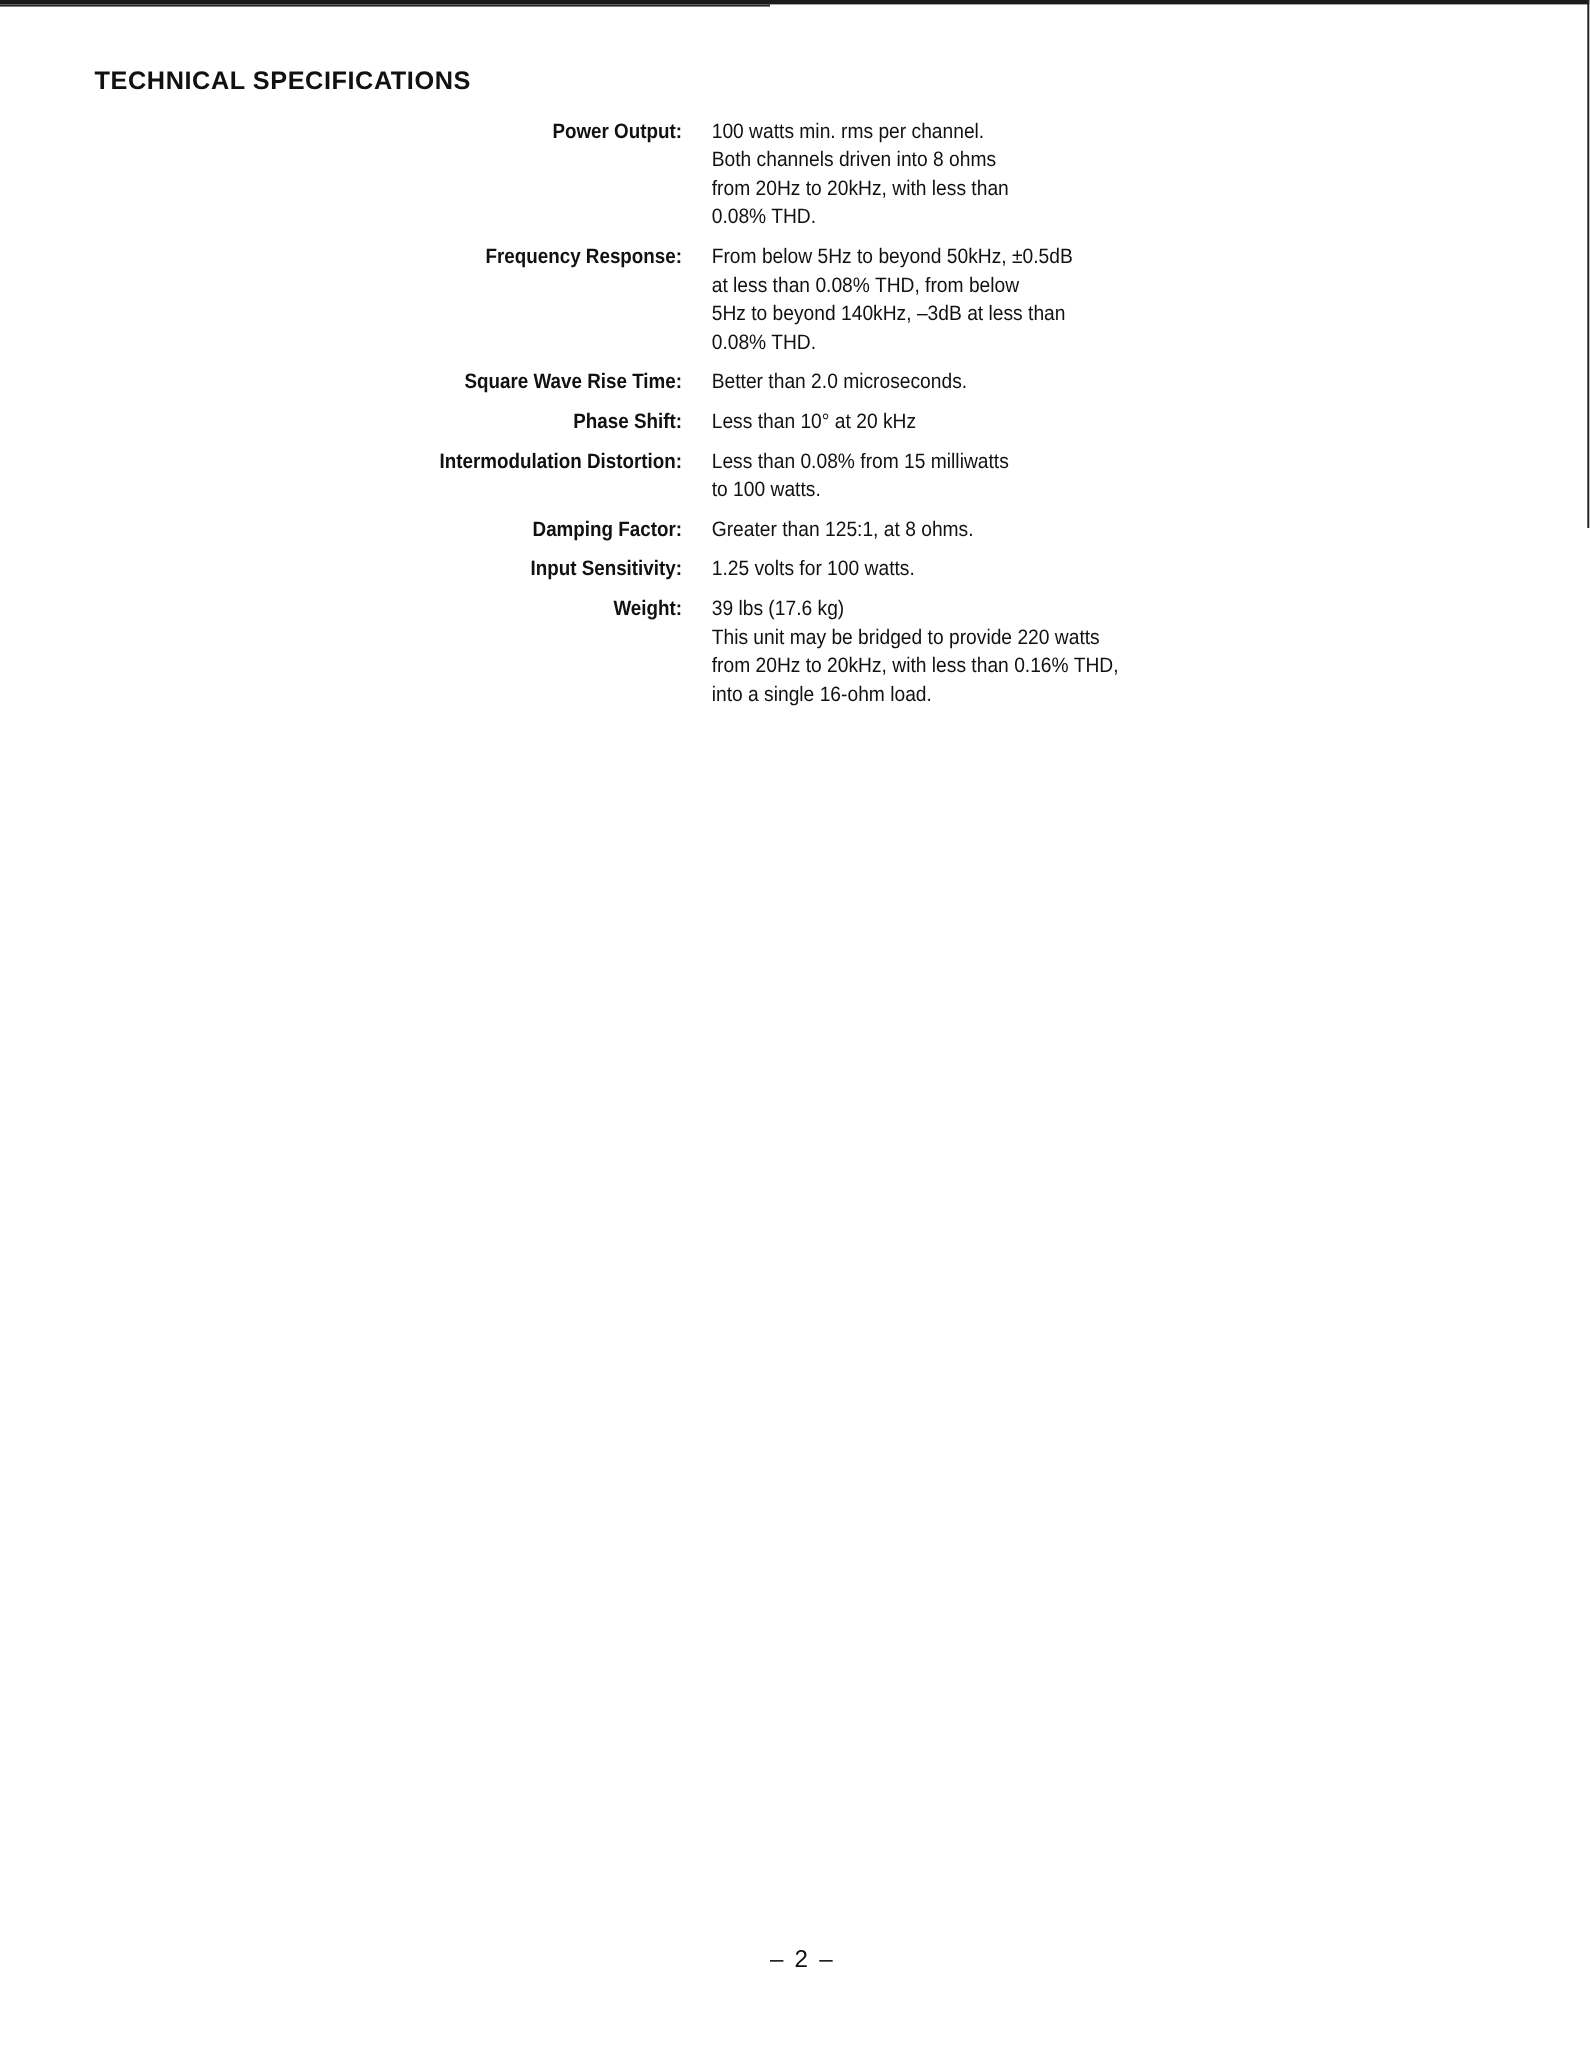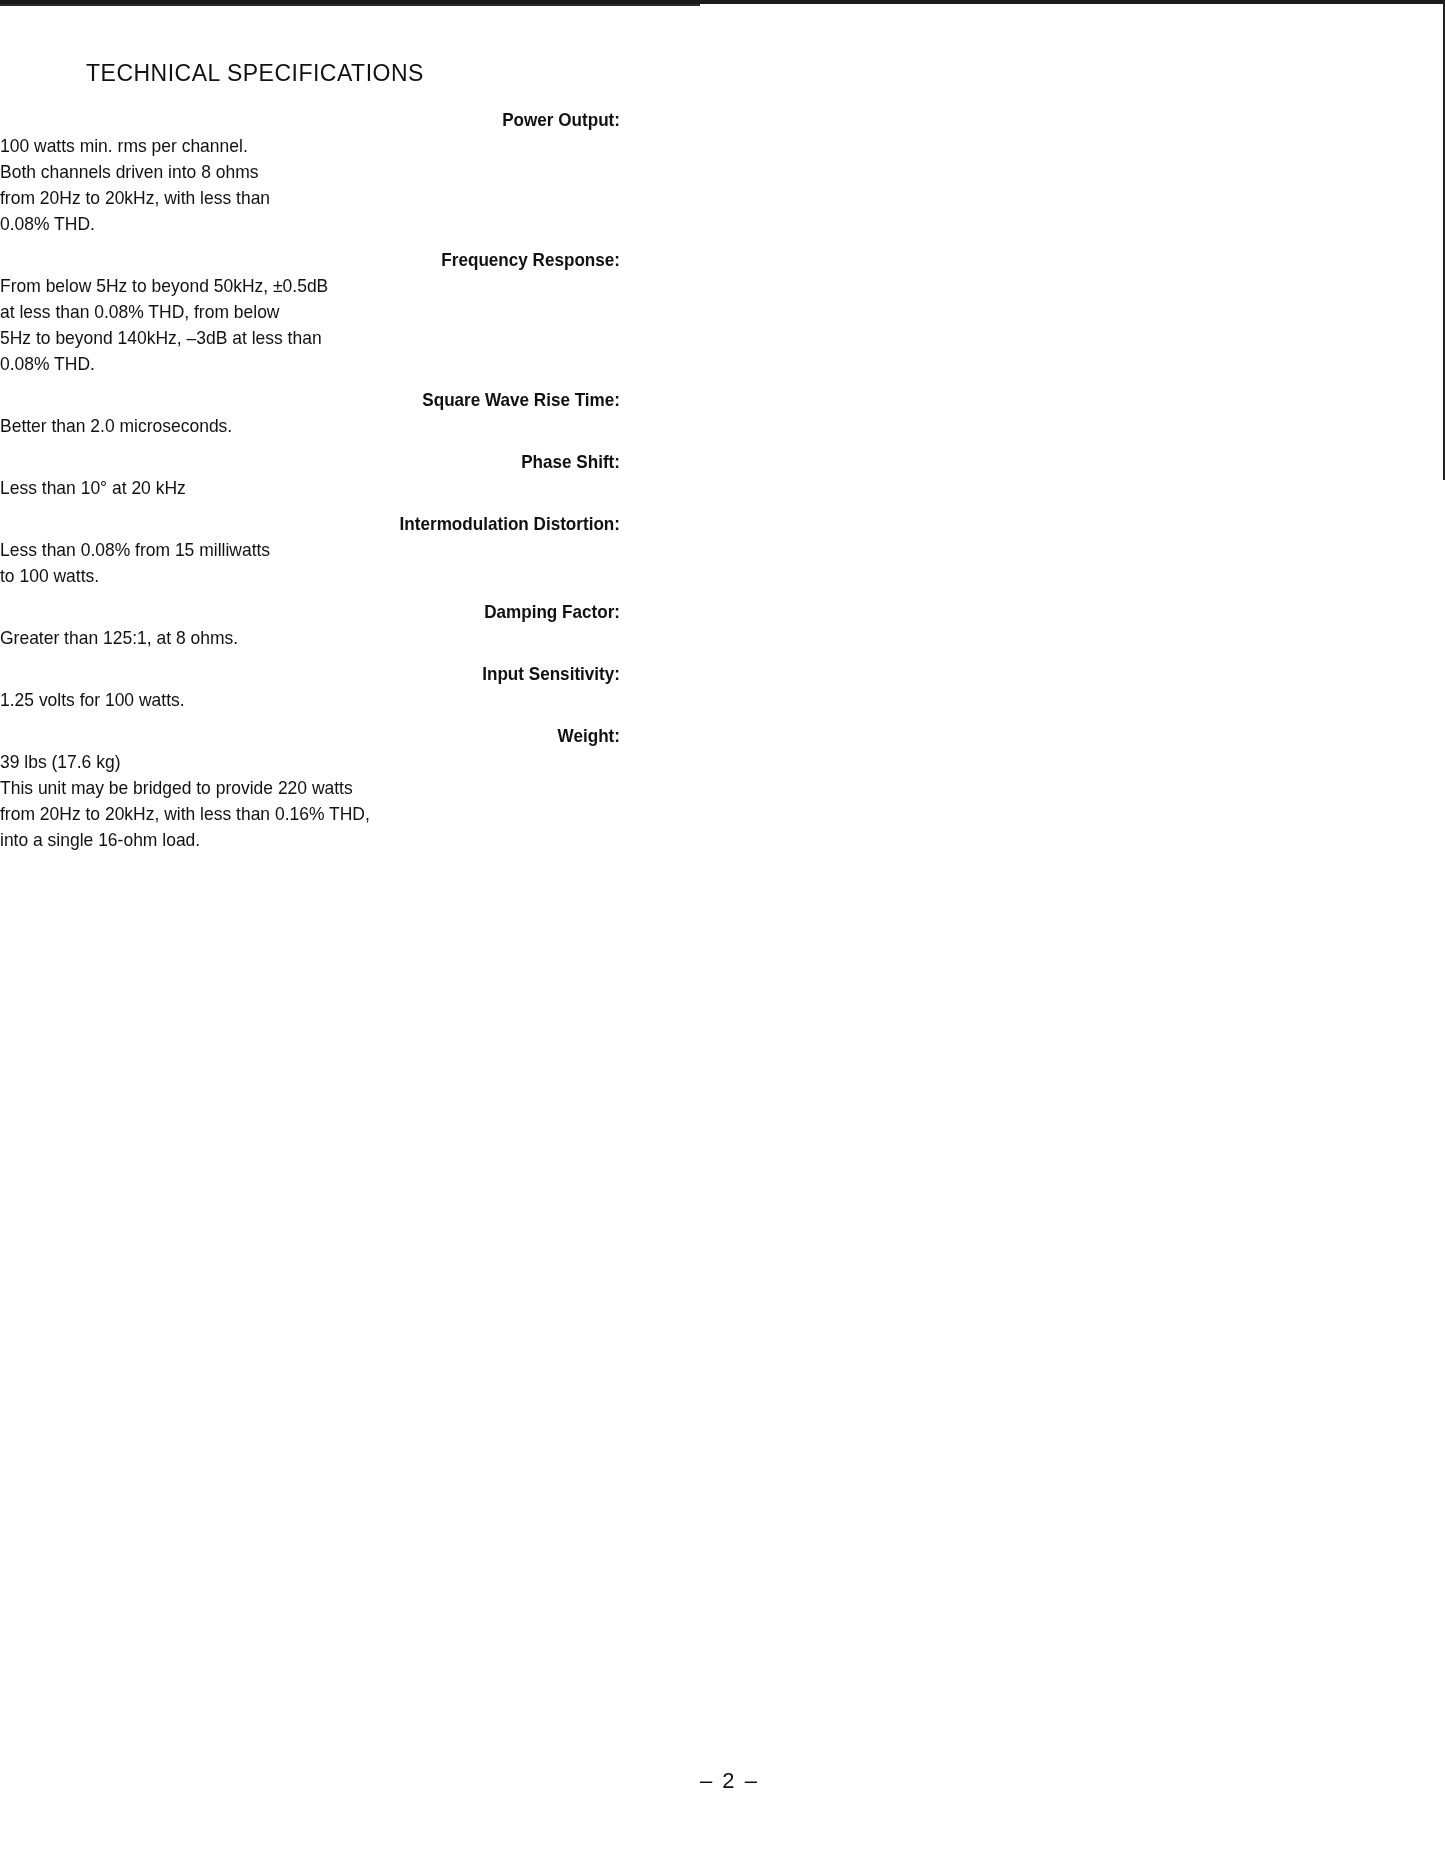--- a/index.html
+++ b/index.html
@@ -31,35 +31,34 @@
     position: absolute;
     right: 0; top: 0;
     width: 2px; height: 480px;
     background: #222;
   }
   .page-title {
     position: absolute;
     left: 86px;
     top: 60px;
     font-size: 23px;
-    font-weight: normal;
+    font-weight: bold;
     letter-spacing: 0.5px;
     color: #111;
   }
   .spec-table {
     position: absolute;
     left: 0;
     top: 107px;
     width: 1445px;
   }
   .spec-row {
     display: flex;
     align-items: flex-start;
     margin-bottom: 10px;
-    flex-direction: column;
   }
   .spec-label {
     width: 617px;
     text-align: right;
     font-weight: bold;
     font-size: 19px;
     line-height: 26px;
     padding-right: 30px;
     box-sizing: content-box;
     white-space: nowrap;

